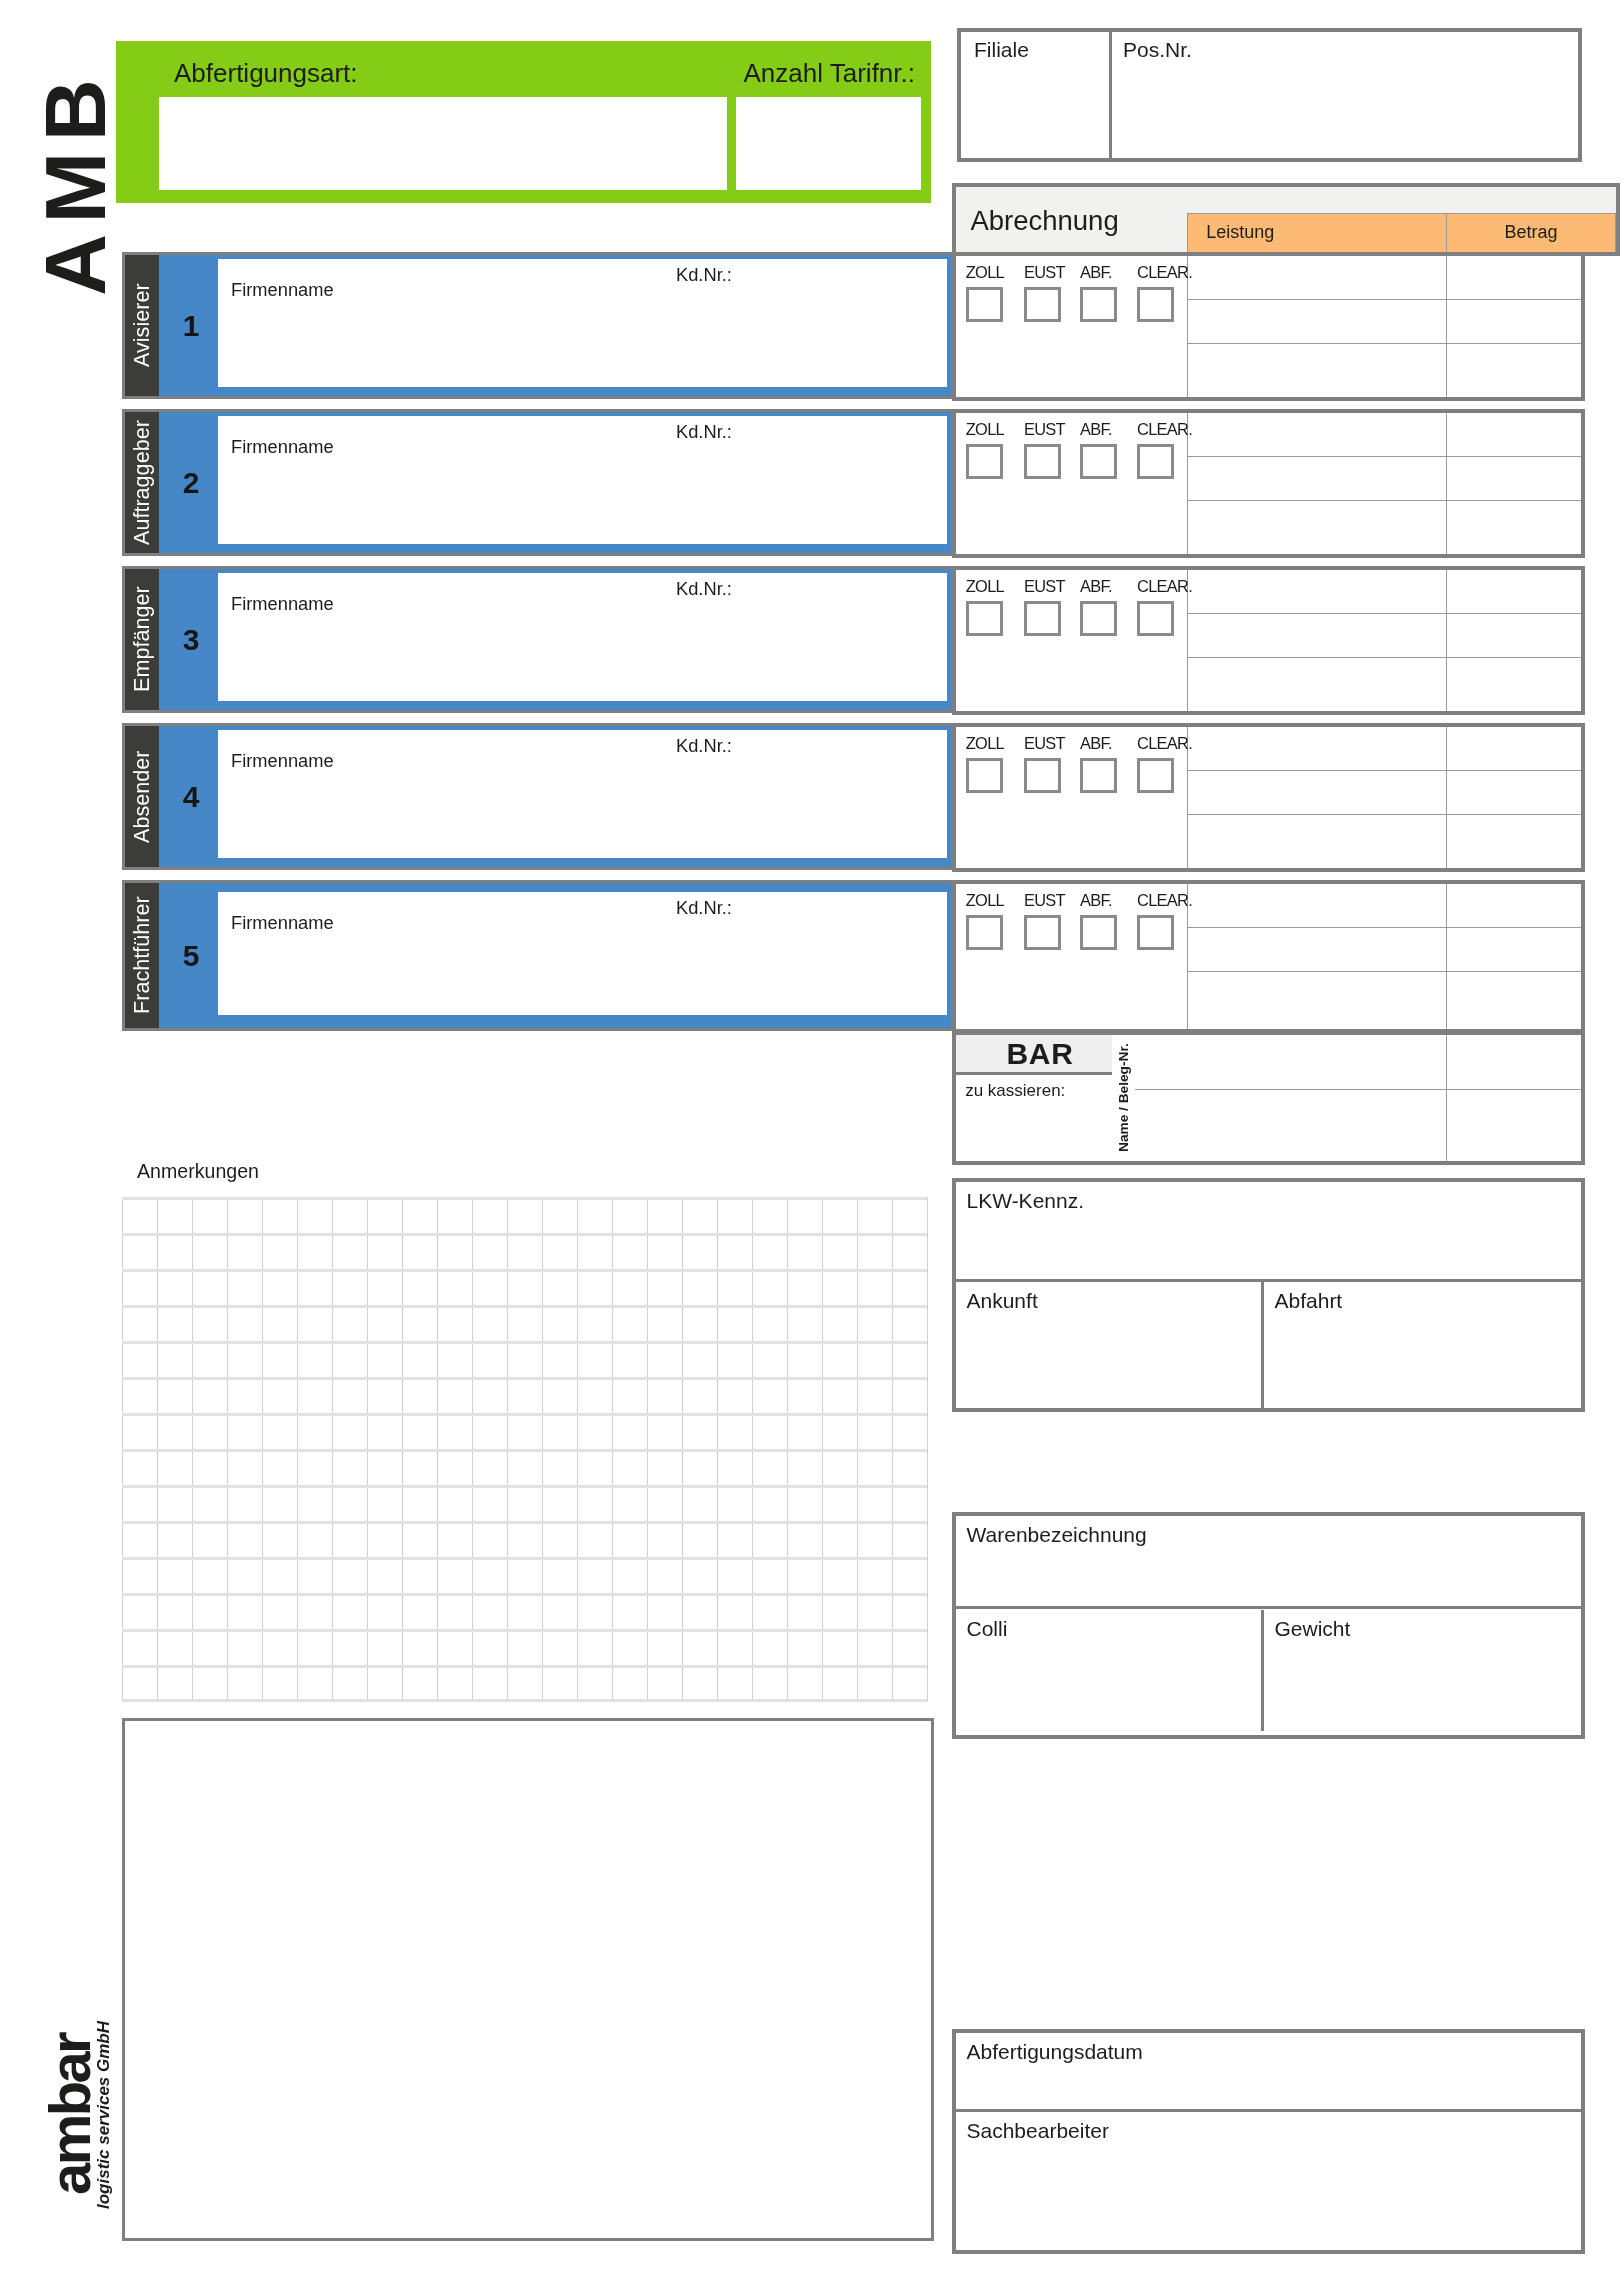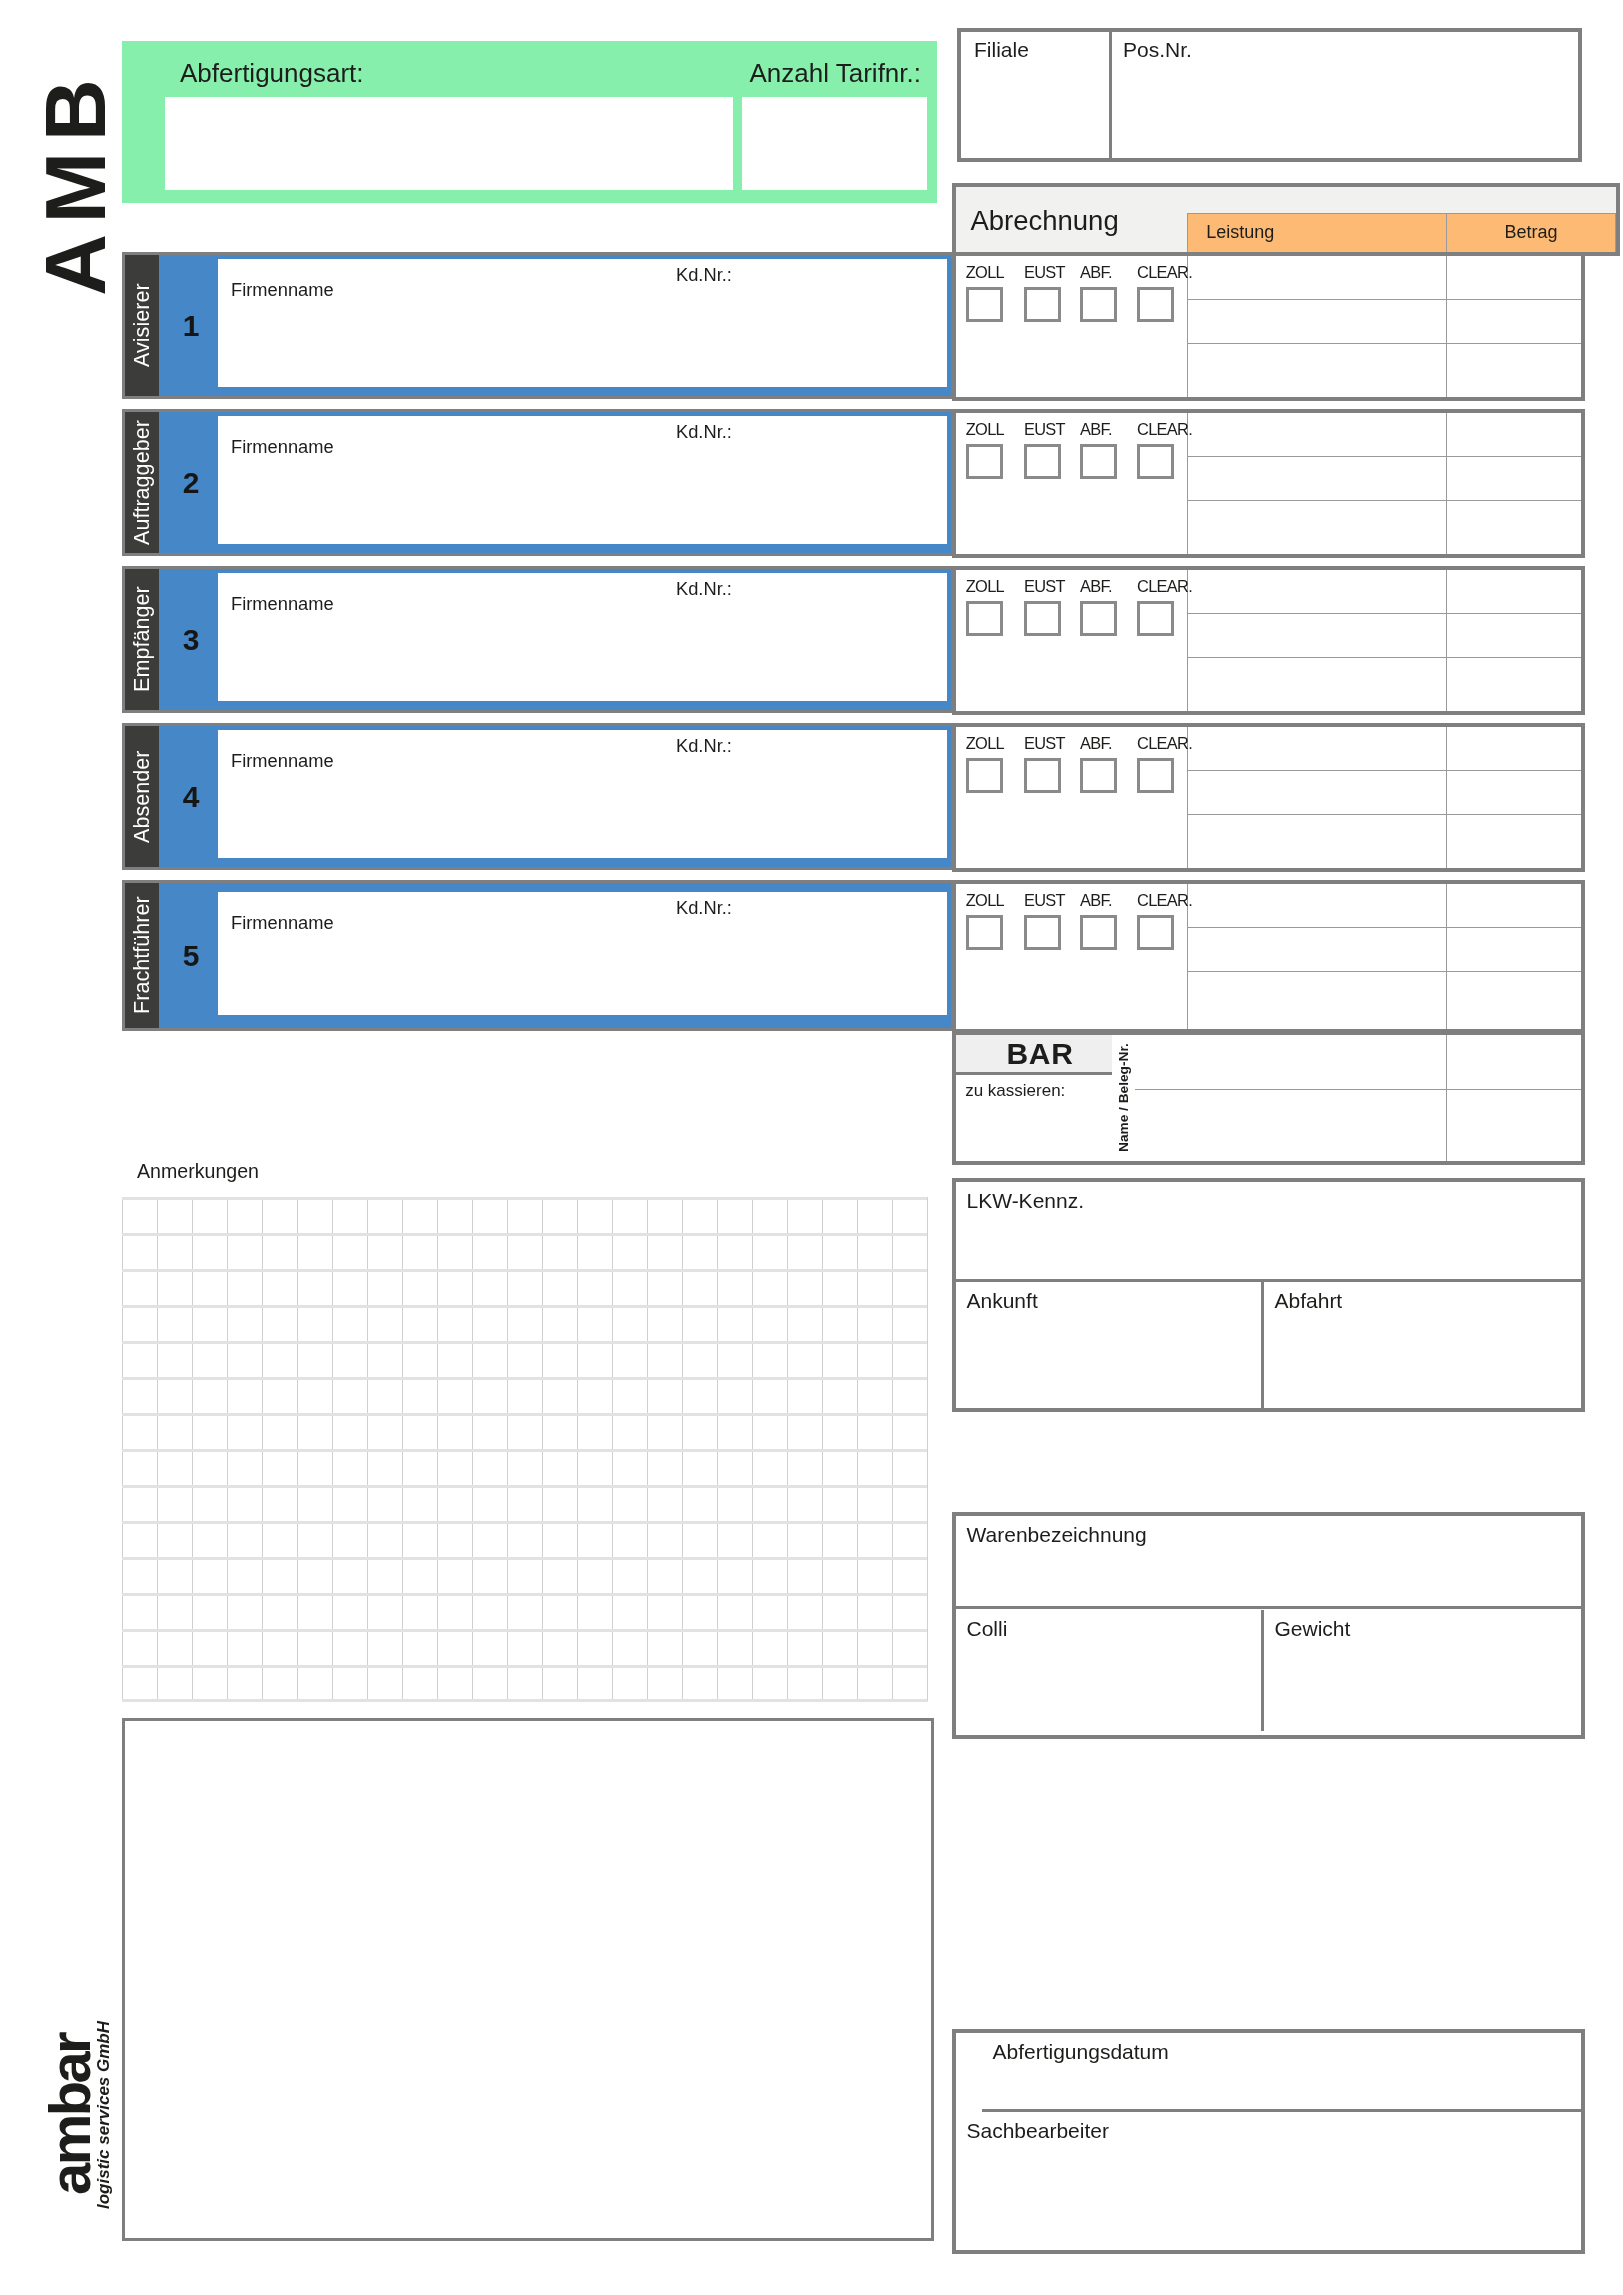--- a/index.html
+++ b/index.html
@@ -9,21 +9,21 @@
 
   
   .vtext{writing-mode:vertical-rl;transform:rotate(180deg);}
 
   
   .amb-logo{left:26px;top:38px;width:98px;height:288px;}
   .amb-logo .vtext{width:100%;height:100%;font-size:86px;font-weight:bold;
                    letter-spacing:10.5px;line-height:98px;color:#1d1d1b;text-align:center;}
 
   
-  .topgray{left:122px;top:41px;width:815px;height:162px;background:#86efac;}
+  .topgray{left:116px;top:41px;width:815px;height:162px;background:#84cc16;}
   .lbl-abfart{left:58px;top:17px;font-size:26px;}
   .lbl-anzahl{left:620px;top:17px;width:179px;text-align:right;font-size:26px;}
   .inp-abfart{left:43px;top:56px;width:568px;height:93px;background:#fff;}
   .inp-anzahl{left:620px;top:56px;width:185px;height:93px;background:#fff;}
 
   
   .filiale-box{left:957px;top:27.5px;width:617px;height:126px;border:4.6px solid #7f7f7f;background:#fff;}
   .filiale-div{left:148px;top:0;bottom:0;width:2.6px;background:#7f7f7f;}
   .lbl-filiale{left:13px;top:6.5px;font-size:21px;}
   .lbl-posnr{left:162px;top:6.5px;font-size:21px;}
@@ -88,21 +88,21 @@
   .g-top{left:0;right:0;top:0;border-bottom:3.3px solid #7f7f7f;}
   .g-cell-l{left:0;top:auto;bottom:0;width:305px;border-right:3.3px solid #7f7f7f;}
   .g-cell-r{right:0;bottom:0;}
   .lkw-group{top:1178px;height:226px;}
   .lkw-top{height:97px;}
   .lkw-bottom{top:100px;bottom:0;}
   .waren-group{top:1512px;height:219px;}
   .waren-top{height:90px;}
   .waren-bottom{top:94px;bottom:4px;}
   .datum-group{top:2029px;height:217px;}
-  .datum-top{height:76px;margin-left:26px;}
+  .datum-top{height:76px;}
   .datum-bottom{top:79px;bottom:0;}
 
   
   .ambar-logo{left:47px;top:2006px;width:69px;height:217px;}
   .ambar-logo .vtext{width:100%;height:100%;text-align:center;}
   .ambar-word{font-size:58px;font-weight:bold;letter-spacing:-2.6px;line-height:46px;}
   .ambar-tag{font-size:17px;font-weight:bold;font-style:italic;line-height:22px;letter-spacing:0px;}
 </style>
 </head>
 <body>

